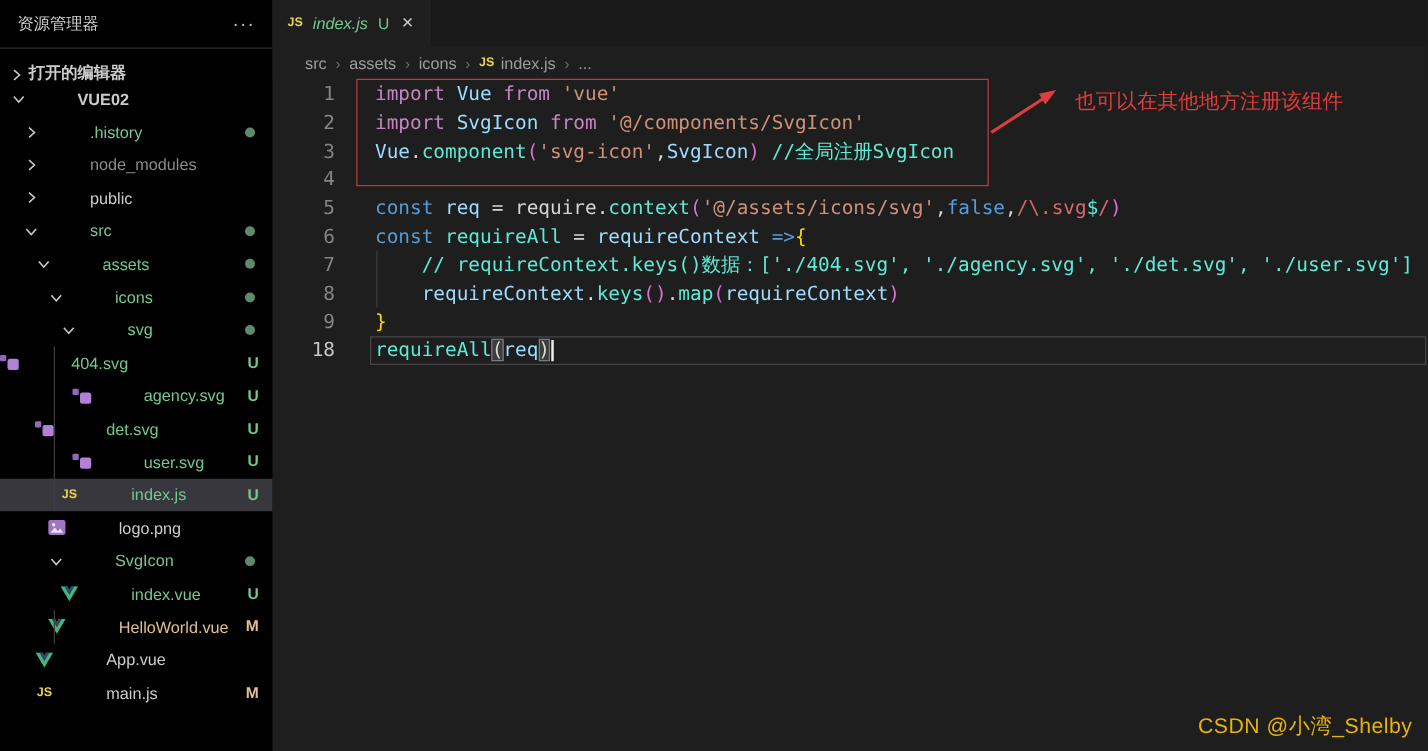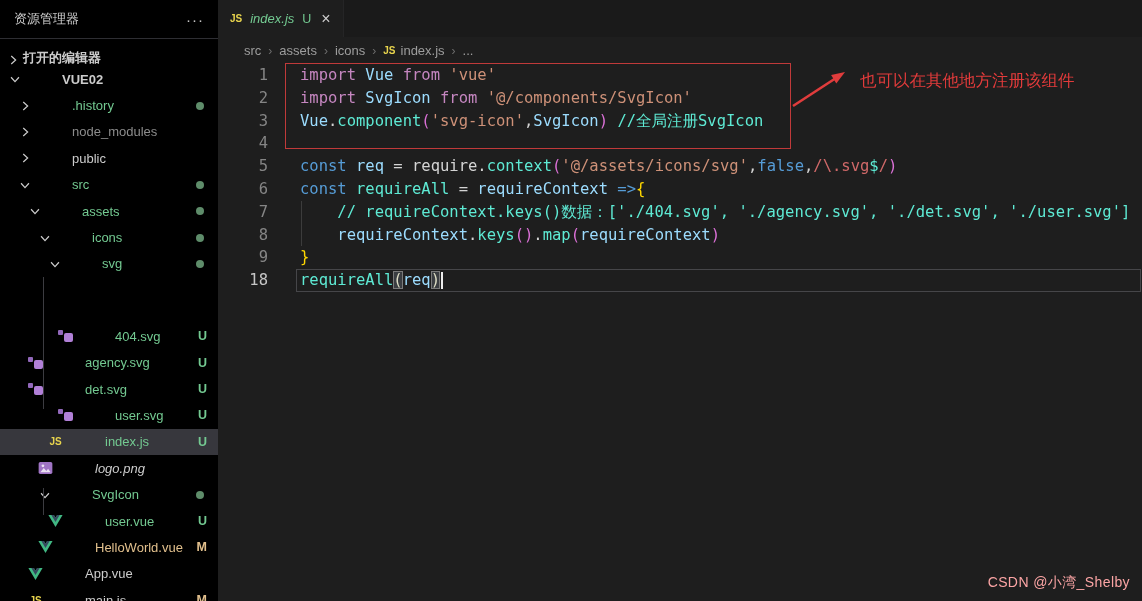--- a/index.html
+++ b/index.html
@@ -59,21 +59,21 @@
   #curline{position:absolute;left:296px;top:269.4px;width:845px;height:22.8px;
            border:1px solid #464649;box-sizing:border-box;z-index:1;}
   #indent-guide{position:absolute;left:301px;top:201px;width:1px;height:45px;background:#3c3c3c;}
 
   
   #redbox{position:absolute;left:285px;top:63px;width:504px;height:84px;
           border:1px solid #C03A3A;z-index:6;pointer-events:none;}
   #arrow{position:absolute;left:789px;top:66px;z-index:6;pointer-events:none;}
   #note{position:absolute;left:860px;top:70px;font-size:16.5px;color:#E23B3B;z-index:6;}
 
-  #watermark{position:absolute;right:12px;bottom:9px;font-size:14px;color:#fca5a5;letter-spacing:.4px;}
+  #watermark{position:absolute;right:12px;bottom:9px;font-size:17px;color:#eab308;letter-spacing:.4px;}
 </style>
 </head>
 <body>
 
 <div id="sidebar">
   <div class="sb-header">
     <span class="ttl">资源管理器</span>
     <span class="sb-more">···</span>
   </div>
   <div class="sb-section">
@@ -129,28 +129,28 @@
         <span class="lbl">icons</span>
         <span class="dot dot-green"></span>
       </div>
       <div class="trow t-green" style="padding-left: 48px;">
         <svg class="chev" width="14" height="14" viewBox="0 0 16 16">
           <path d="M3.5 6l4.5 5 4.5-5" stroke="#CCCCCC" stroke-width="1.4" fill="none"></path>
         </svg>
         <span class="lbl">svg</span>
         <span class="dot dot-green"></span>
       </div>
-      <div class="trow t-green" style="padding-left: 58px; margin-top: 46px;">
+      <div class="trow t-green" style="">
         <span class="fi fi-svgfile">
           <i></i>
         </span>
         <span class="lbl">404.svg</span>
         <span class="badge b-U">U</span>
       </div>
-      <div class="trow t-green" style="padding-left: 28px; align-items: center;">
+      <div class="trow t-green" style="padding-left: 58px; align-items: center;">
         <span class="fi fi-svgfile">
           <i></i>
         </span>
         <span class="lbl">agency.svg</span>
         <span class="badge b-U">U</span>
       </div>
       <div class="trow t-green" style="padding-left: 28px;">
         <span class="fi fi-svgfile">
           <i></i>
         </span>
@@ -162,41 +162,41 @@
           <i></i>
         </span>
         <span class="lbl">user.svg</span>
         <span class="badge b-U">U</span>
       </div>
       <div class="trow t-green sel" style="padding-left: 48px;">
         <span class="fi fi-js">JS</span>
         <span class="lbl">index.js</span>
         <span class="badge b-U">U</span>
       </div>
-      <div class="trow t-white" style="padding-left: 38px; font-style: italic;">
+      <div class="trow t-white" style="padding-left: 38px;">
         <svg class="fi" width="13" height="12" viewBox="0 0 16 14">
           <rect width="16" height="14" rx="2" fill="#A074C4"></rect>
           <circle cx="5" cy="4.5" r="1.6" fill="#EBE2F2"></circle>
           <path d="M2 12l4-5 3 3.5L11 8l3 4z" fill="#EBE2F2"></path>
         </svg>
         <span class="lbl">logo.png</span>
       </div>
       <div class="trow t-green" style="padding-left: 38px;">
         <svg class="chev" width="14" height="14" viewBox="0 0 16 16">
           <path d="M3.5 6l4.5 5 4.5-5" stroke="#CCCCCC" stroke-width="1.4" fill="none"></path>
         </svg>
         <span class="lbl">SvgIcon</span>
         <span class="dot dot-green"></span>
       </div>
       <div class="trow t-green" style="padding-left: 48px;">
         <svg class="fi" width="13" height="12" viewBox="0 0 26 22">
           <path fill="#41B883" d="M16 0l-3 5.2L10 0H0l13 22L26 0z"></path>
           <path fill="#35495E" d="M15.8 0L13 4.9 10.2 0H5.4L13 12.8 20.6 0z"></path>
         </svg>
-        <span class="lbl">user.vue</span>
+        <span class="lbl">index.vue</span>
         <span class="badge b-U">U</span>
       </div>
       <div class="trow t-tan" style="padding-left: 38px;">
         <svg class="fi" width="13" height="12" viewBox="0 0 26 22">
           <path fill="#41B883" d="M16 0l-3 5.2L10 0H0l13 22L26 0z"></path>
           <path fill="#35495E" d="M15.8 0L13 4.9 10.2 0H5.4L13 12.8 20.6 0z"></path>
         </svg>
         <span class="lbl">HelloWorld.vue</span>
         <span class="badge b-M">M</span>
       </div>

